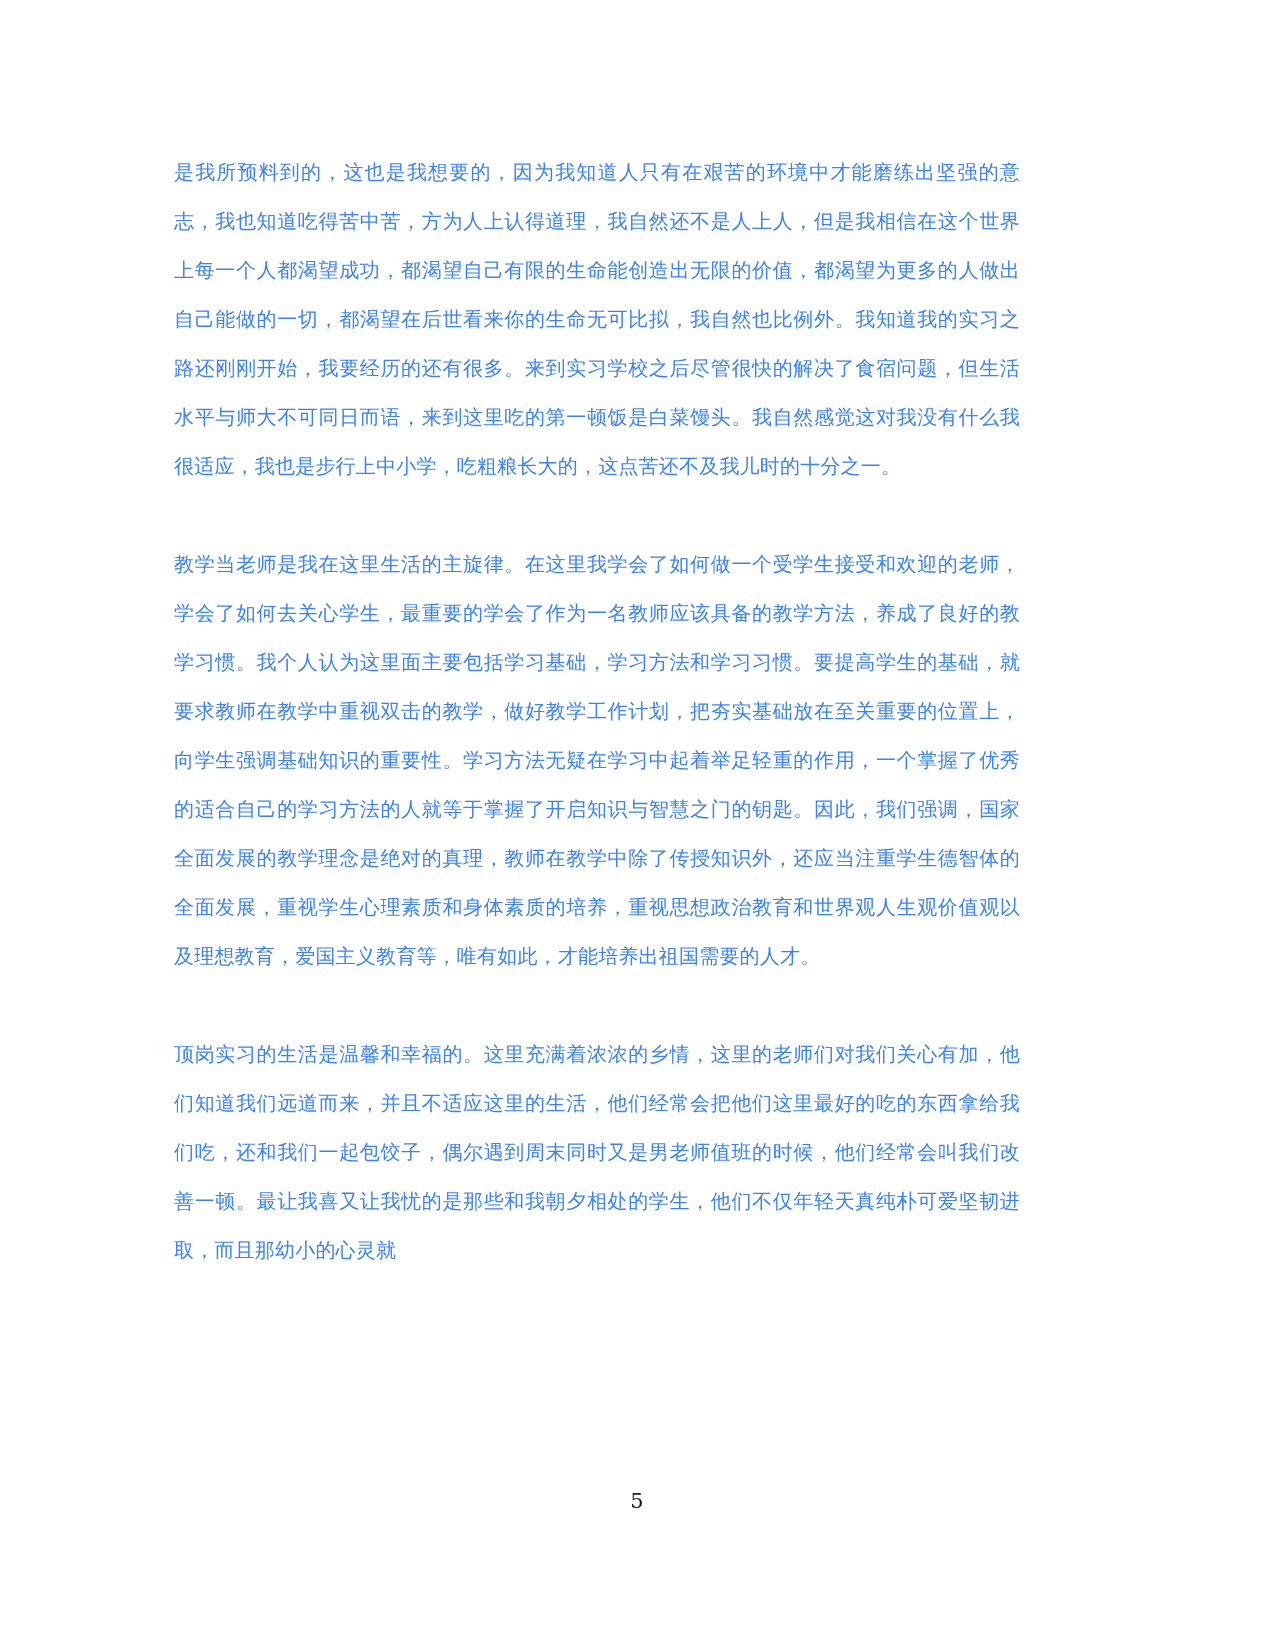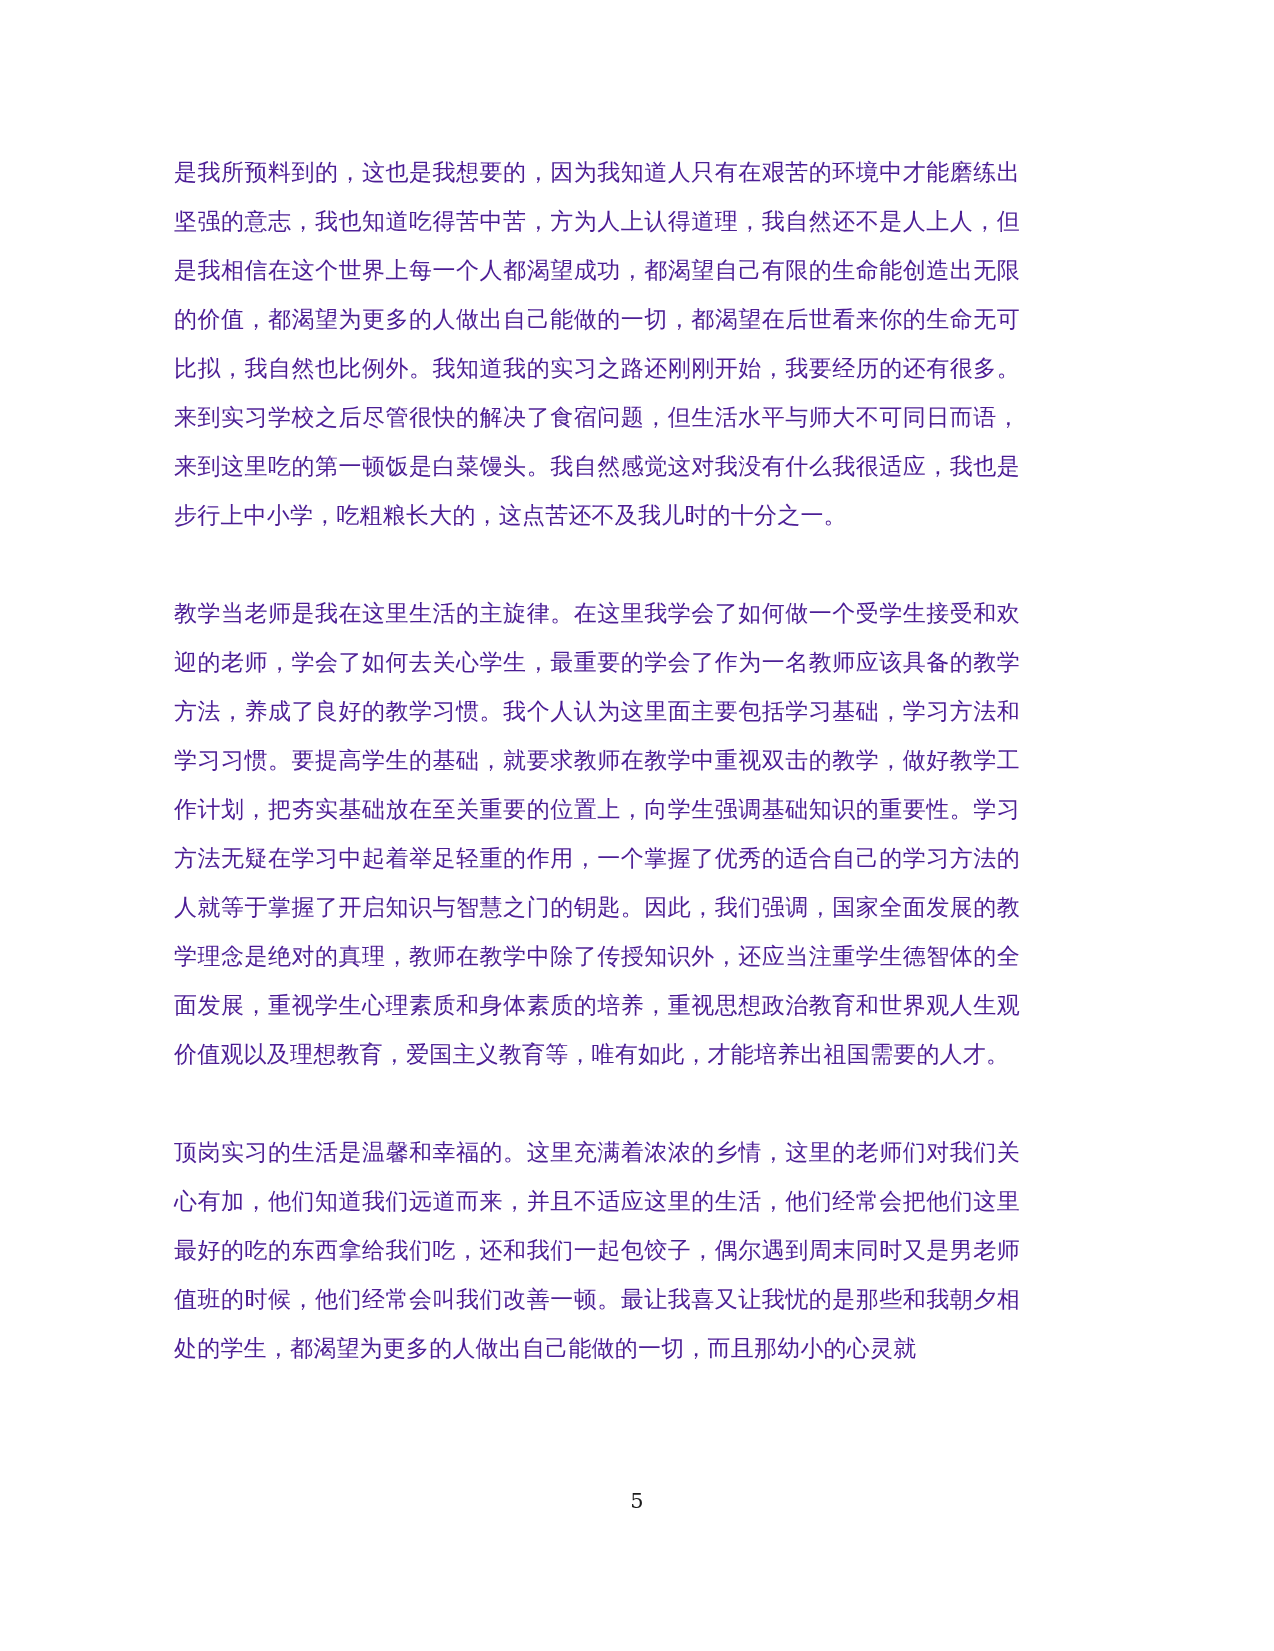--- a/index.html
+++ b/index.html
@@ -17,23 +17,23 @@
     overflow: hidden;
   }
   .content {
     position: absolute;
     left: 174px;
     top: 148px;
     width: 846px;
   }
   .para {
     font-family: "DejaVu Serif", "Liberation Serif", serif;
-    font-size: 23px;
+    font-size: 20px;
     line-height: 49px;
-    color: #4c1d95;
+    color: #3b82f6;
     text-align: justify;
     text-justify: inter-ideograph;
     margin: 0 0 49px 0;
     letter-spacing: 0.2px;
   }
   .para:last-child {
     margin-bottom: 0;
   }
   .page-number {
     position: absolute;
@@ -46,16 +46,16 @@
     color: #1b1b1b;
   }
 </style>
 </head>
 <body>
 
 <div class="page">
   <div class="content">
     <p class="para">是我所预料到的，这也是我想要的，因为我知道人只有在艰苦的环境中才能磨练出坚强的意志，我也知道吃得苦中苦，方为人上认得道理，我自然还不是人上人，但是我相信在这个世界上每一个人都渴望成功，都渴望自己有限的生命能创造出无限的价值，都渴望为更多的人做出自己能做的一切，都渴望在后世看来你的生命无可比拟，我自然也比例外。我知道我的实习之路还刚刚开始，我要经历的还有很多。来到实习学校之后尽管很快的解决了食宿问题，但生活水平与师大不可同日而语，来到这里吃的第一顿饭是白菜馒头。我自然感觉这对我没有什么我很适应，我也是步行上中小学，吃粗粮长大的，这点苦还不及我儿时的十分之一。</p>
     <p class="para">教学当老师是我在这里生活的主旋律。在这里我学会了如何做一个受学生接受和欢迎的老师，学会了如何去关心学生，最重要的学会了作为一名教师应该具备的教学方法，养成了良好的教学习惯。我个人认为这里面主要包括学习基础，学习方法和学习习惯。要提高学生的基础，就要求教师在教学中重视双击的教学，做好教学工作计划，把夯实基础放在至关重要的位置上，向学生强调基础知识的重要性。学习方法无疑在学习中起着举足轻重的作用，一个掌握了优秀的适合自己的学习方法的人就等于掌握了开启知识与智慧之门的钥匙。因此，我们强调，国家全面发展的教学理念是绝对的真理，教师在教学中除了传授知识外，还应当注重学生德智体的全面发展，重视学生心理素质和身体素质的培养，重视思想政治教育和世界观人生观价值观以及理想教育，爱国主义教育等，唯有如此，才能培养出祖国需要的人才。</p>
-    <p class="para">顶岗实习的生活是温馨和幸福的。这里充满着浓浓的乡情，这里的老师们对我们关心有加，他们知道我们远道而来，并且不适应这里的生活，他们经常会把他们这里最好的吃的东西拿给我们吃，还和我们一起包饺子，偶尔遇到周末同时又是男老师值班的时候，他们经常会叫我们改善一顿。最让我喜又让我忧的是那些和我朝夕相处的学生，都渴望为更多的人做出自己能做的一切，而且那幼小的心灵就</p>
+    <p class="para">顶岗实习的生活是温馨和幸福的。这里充满着浓浓的乡情，这里的老师们对我们关心有加，他们知道我们远道而来，并且不适应这里的生活，他们经常会把他们这里最好的吃的东西拿给我们吃，还和我们一起包饺子，偶尔遇到周末同时又是男老师值班的时候，他们经常会叫我们改善一顿。最让我喜又让我忧的是那些和我朝夕相处的学生，他们不仅年轻天真纯朴可爱坚韧进取，而且那幼小的心灵就</p>
   </div>
   <div class="page-number">5</div>
 </div>
 
 </body></html>

